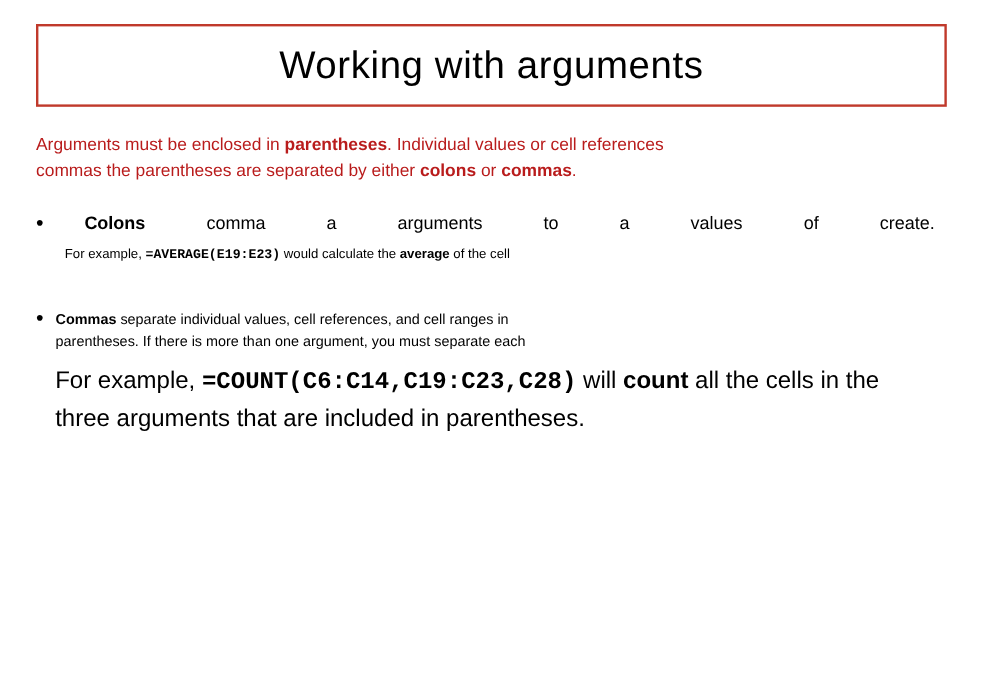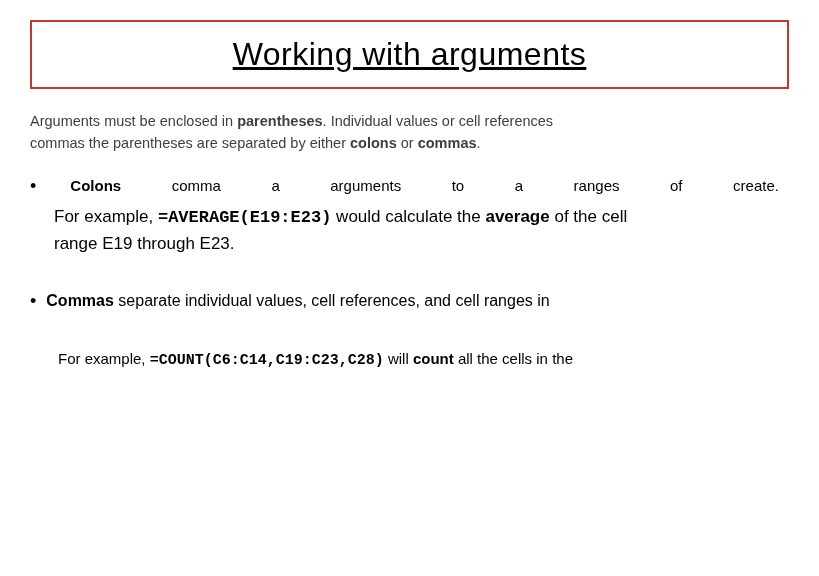--- a/index.html
+++ b/index.html
@@ -32,28 +32,27 @@
       padding: 14px 20px;
       margin-bottom: 22px;
       text-align: center;
     }
 
     .title-text {
       font-size: 32px;
       font-weight: normal;
       color: #000;
       letter-spacing: 0.5px;
-      text-decoration: underline;
     }
 
     .intro-text {
       font-size: 14.5px;
       line-height: 1.5;
       margin-bottom: 20px;
-      color: #404040;
+      color: #b91c1c;
     }
 
     .bullet-section {
       margin-bottom: 14px;
     }
 
     .bullet-row {
       display: flex;
       align-items: baseline;
       margin-bottom: 8px;
@@ -62,52 +61,52 @@
     .bullet-dot {
       font-size: 18px;
       margin-right: 10px;
       flex-shrink: 0;
       position: relative;
       top: 1px;
     }
 
     .example-block {
       margin-left: 24px;
-      font-size: 17px;
+      font-size: 11px;
       line-height: 1.55;
       margin-bottom: 18px;
     }
 
     .commas-block {
       margin-bottom: 8px;
     }
 
     .example-block2 {
-      margin-left: 28px;
-      font-size: 15px;
+      margin-left: 16px;
+      font-size: 20px;
       line-height: 1.55;
       margin-top: 8px;
     }
 
     .bold { font-weight: bold; }
     .mono { font-family: 'Courier New', monospace; font-weight: bold; }
 
     .colons-full-line {
       display: flex;
       justify-content: space-between;
       align-items: baseline;
       font-size: 15px;
       margin-left: 24px;
       padding-right: 10px;
     }
 
     .intro-bold { font-weight: bold; }
 
     .commas-content {
-      font-size: 16px;
+      font-size: 12px;
       line-height: 1.55;
       text-align: justify;
     }
 
     .bullet-content {
       flex: 1;
     }
   </style>
 </head>
 <body>
@@ -127,42 +126,42 @@
     <div class="bullet-row">
       <span class="bullet-dot">•</span>
       <div class="bullet-content">
         <div class="colons-full-line">
           <span><span class="bold">Colons</span></span>
           <span>comma</span>
           <span>a</span>
           <span>arguments</span>
           <span>to</span>
           <span>a</span>
-          <span>ranges</span>
+          <span>values</span>
           <span>of</span>
           <span>create.</span>
         </div>
       </div>
     </div>
 
     <div class="example-block">
       <span>For example, </span><span class="mono">=AVERAGE(E19:E23)</span><span> would calculate the </span><span class="bold">average</span><span> of the cell</span><br>
-      <span>range E19 through E23.</span>
     </div>
   </div>
 
   <div class="bullet-section commas-block">
     <div class="bullet-row">
       <span class="bullet-dot">•</span>
       <div class="bullet-content">
         <div class="commas-content">
           <span class="bold">Commas</span><span> separate individual values, cell references, and cell ranges in</span><br>
-          <br>
+          <span>parentheses. If there is more than one argument, you must separate each</span><br>
         </div>
       </div>
     </div>
 
     <div class="example-block2">
       <span>For example, </span><span class="mono">=COUNT(C6:C14,C19:C23,C28)</span><span> will </span><span class="bold">count</span><span> all the cells in the</span><br>
+      <span>three arguments that are included in parentheses.</span>
     </div>
   </div>
 
 </div>
 
 </body></html>

